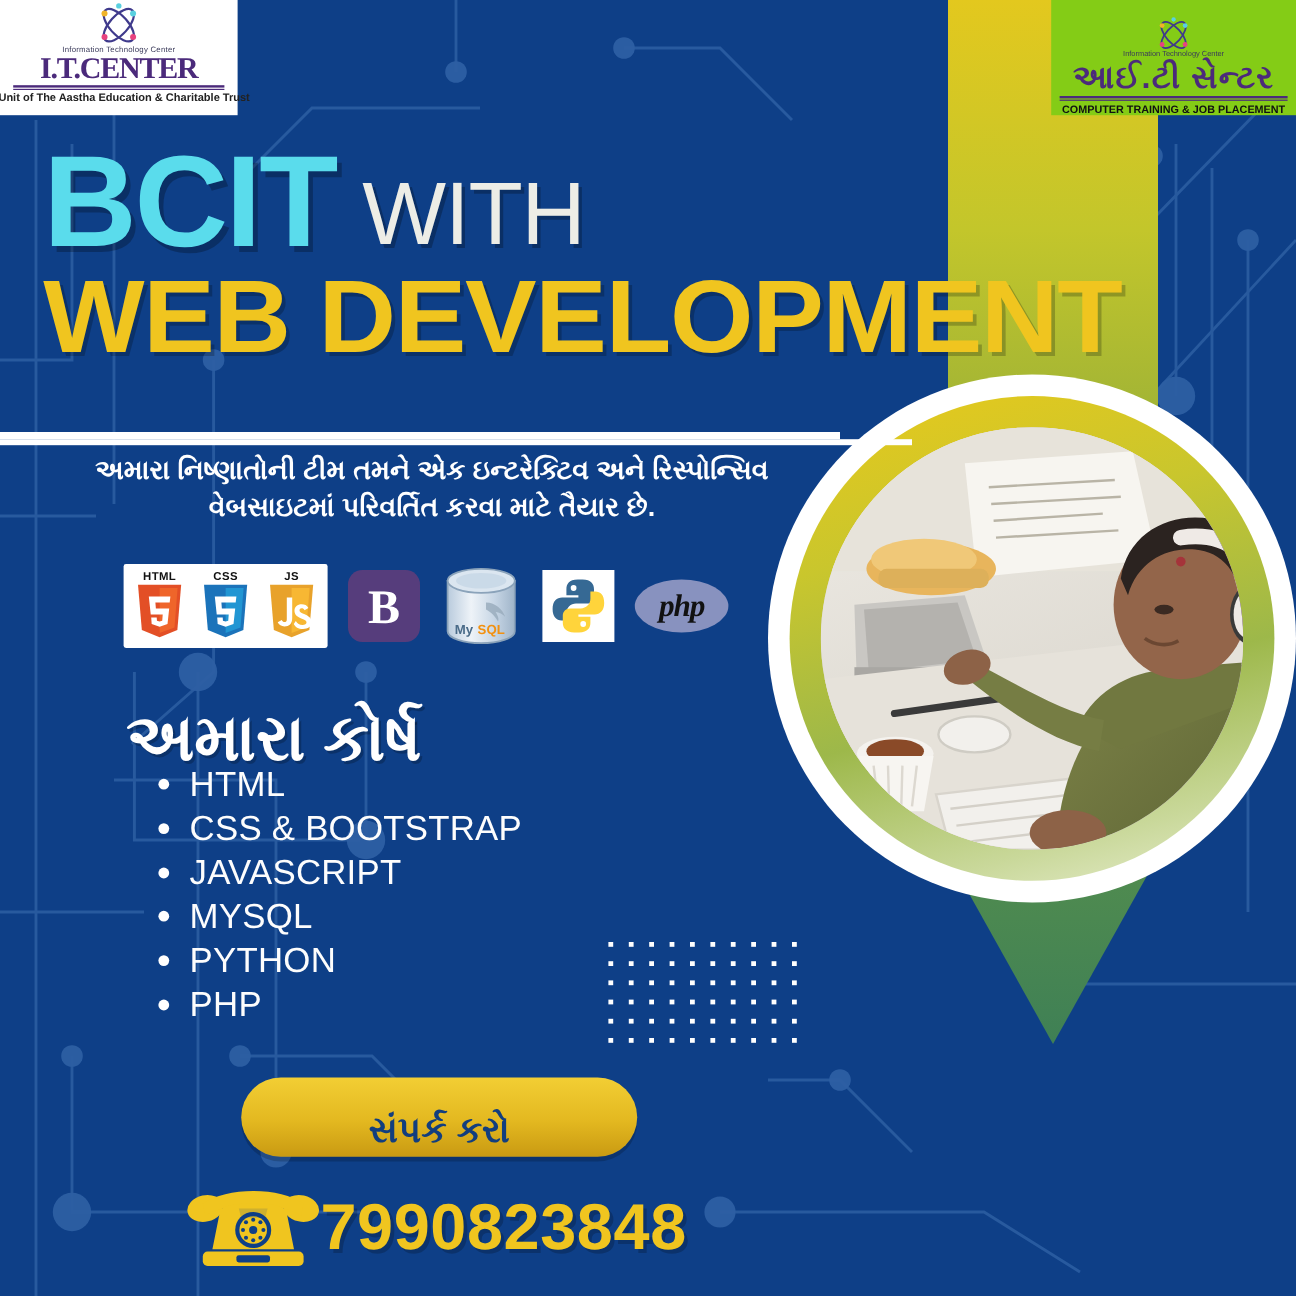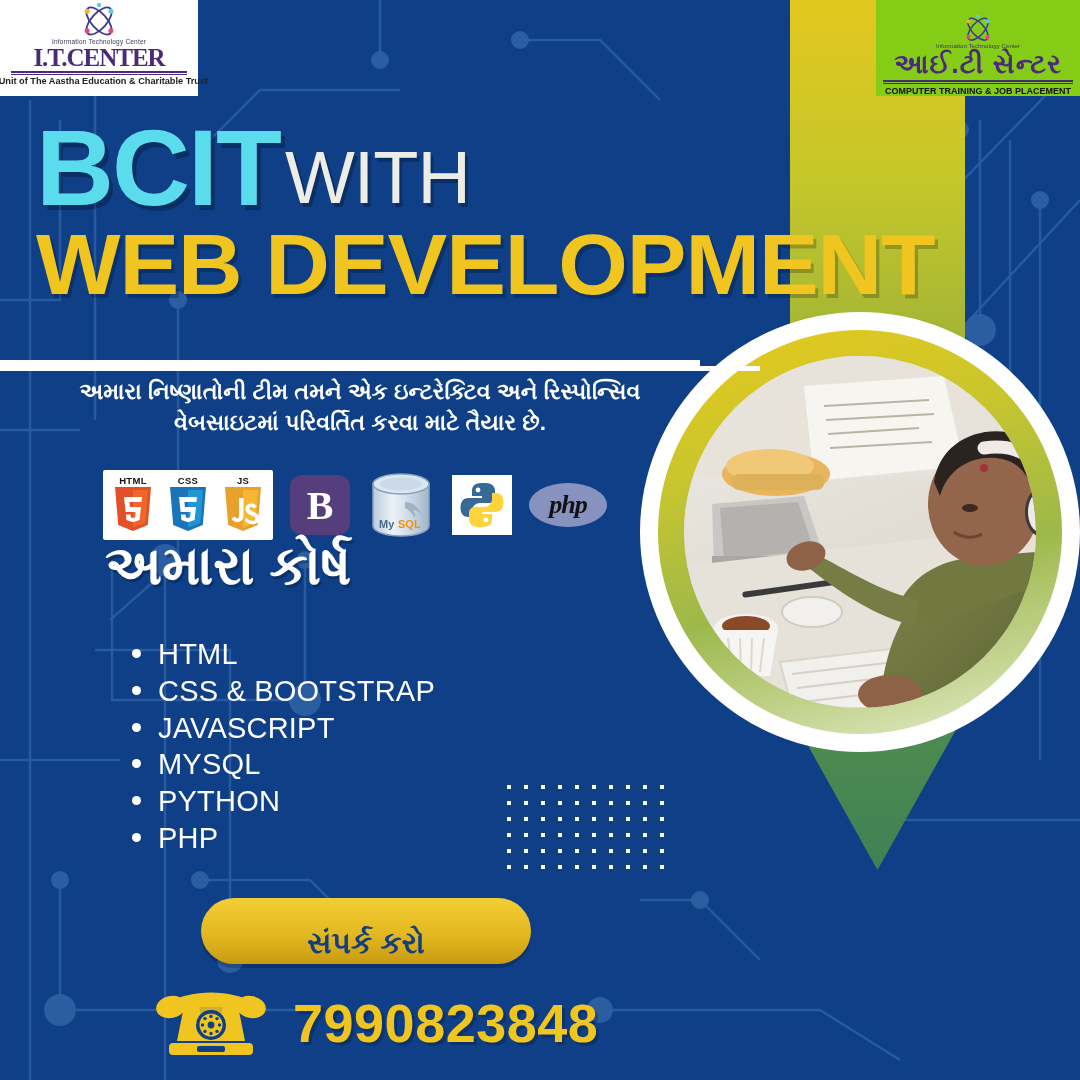--- a/index.html
+++ b/index.html
@@ -65,21 +65,21 @@
     display:flex;align-items:center;justify-content:center;
   }
   .photo{
     width:352px;height:352px;border-radius:50%;overflow:hidden;position:relative;
     background:#cdc9c2;
   }
   .photo svg{width:100%;height:100%;display:block;}
 
   
   .headline{position:absolute;left:36px;top:118px;width:750px;}
-  .line1{display:flex;align-items:flex-end;gap:5px;line-height:.92;}
+  .line1{display:flex;align-items:flex-end;gap:22px;line-height:.92;}
   .t-bcit{
     font-size:108px;font-weight:bold;color:#5ADCEC;letter-spacing:-2px;
     text-shadow:4px 5px 0 rgba(0,0,0,.25);
   }
   .t-with{
     font-size:74px;font-weight:normal;color:#EDEDE6;letter-spacing:-1px;
     text-shadow:3px 4px 0 rgba(0,0,0,.25);padding-bottom:5px;
   }
   .t-webdev{
     font-size:86px;font-weight:bold;color:#F0C51F;letter-spacing:-1px;
@@ -115,21 +115,21 @@
     width:78px;height:44px;border-radius:50%;background:#8892BF;
     display:flex;align-items:center;justify-content:center;
   }
   .php span{
     font-family:"Liberation Serif","DejaVu Serif",serif;font-style:italic;font-weight:bold;
     font-size:26px;color:#111;letter-spacing:-1px;
   }
 
   
   .courses-title{
-    position:absolute;left:105px;top:534px;color:#fff;font-size:54px;font-weight:bold;
+    position:absolute;left:105px;top:584px;color:#fff;font-size:54px;font-weight:bold;
     text-shadow:2px 3px 0 rgba(0,0,0,.22);
   }
   .courses{position:absolute;left:128px;top:636px;list-style:none;margin:0;padding:0;}
   .courses li{
     color:#FDFDFD;font-size:29px;line-height:1.27;margin:0;padding-left:30px;position:relative;
     letter-spacing:.2px;
   }
   .courses li::before{
     content:"";position:absolute;left:4px;top:13px;width:9px;height:9px;border-radius:50%;background:#fff;
   }
@@ -140,21 +140,21 @@
   
   .cta{
     position:absolute;left:201px;top:898px;width:330px;height:66px;border-radius:33px;
     background:linear-gradient(180deg,#F2CE34 0%,#E3B820 55%,#C99A12 100%);
     display:flex;align-items:center;justify-content:center;
     box-shadow:0 4px 0 rgba(0,0,0,.18);
   }
   .cta span{color:#123E7E;font-size:30px;font-weight:bold;margin-top:24px;}
 
   
-  .phone-row{position:absolute;left:155px;top:985px;display:flex;align-items:center;gap:26px;}
+  .phone-row{position:absolute;left:155px;top:985px;display:flex;align-items:center;}
   .phone-icon{width:112px;height:76px;display:block;}
   .phone-num{
     color:#F0C51F;font-size:54px;font-weight:bold;letter-spacing:.5px;
     text-shadow:3px 3px 0 rgba(0,0,0,.2);
   }
 </style>
 </head>
 <body>
 
 <div id="poster">

